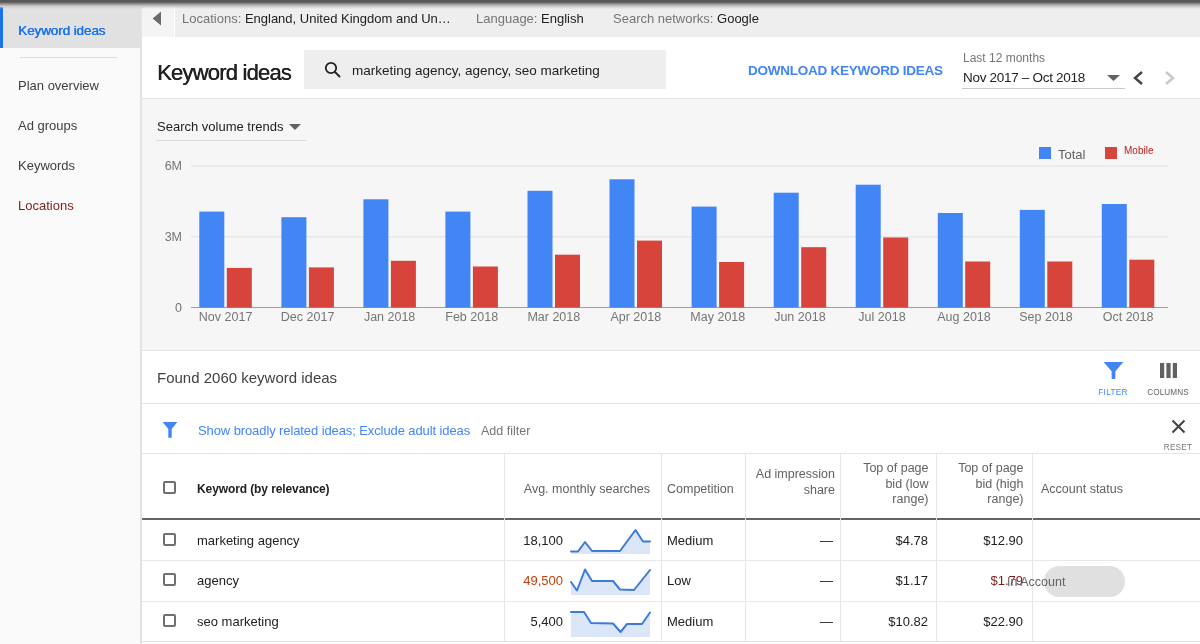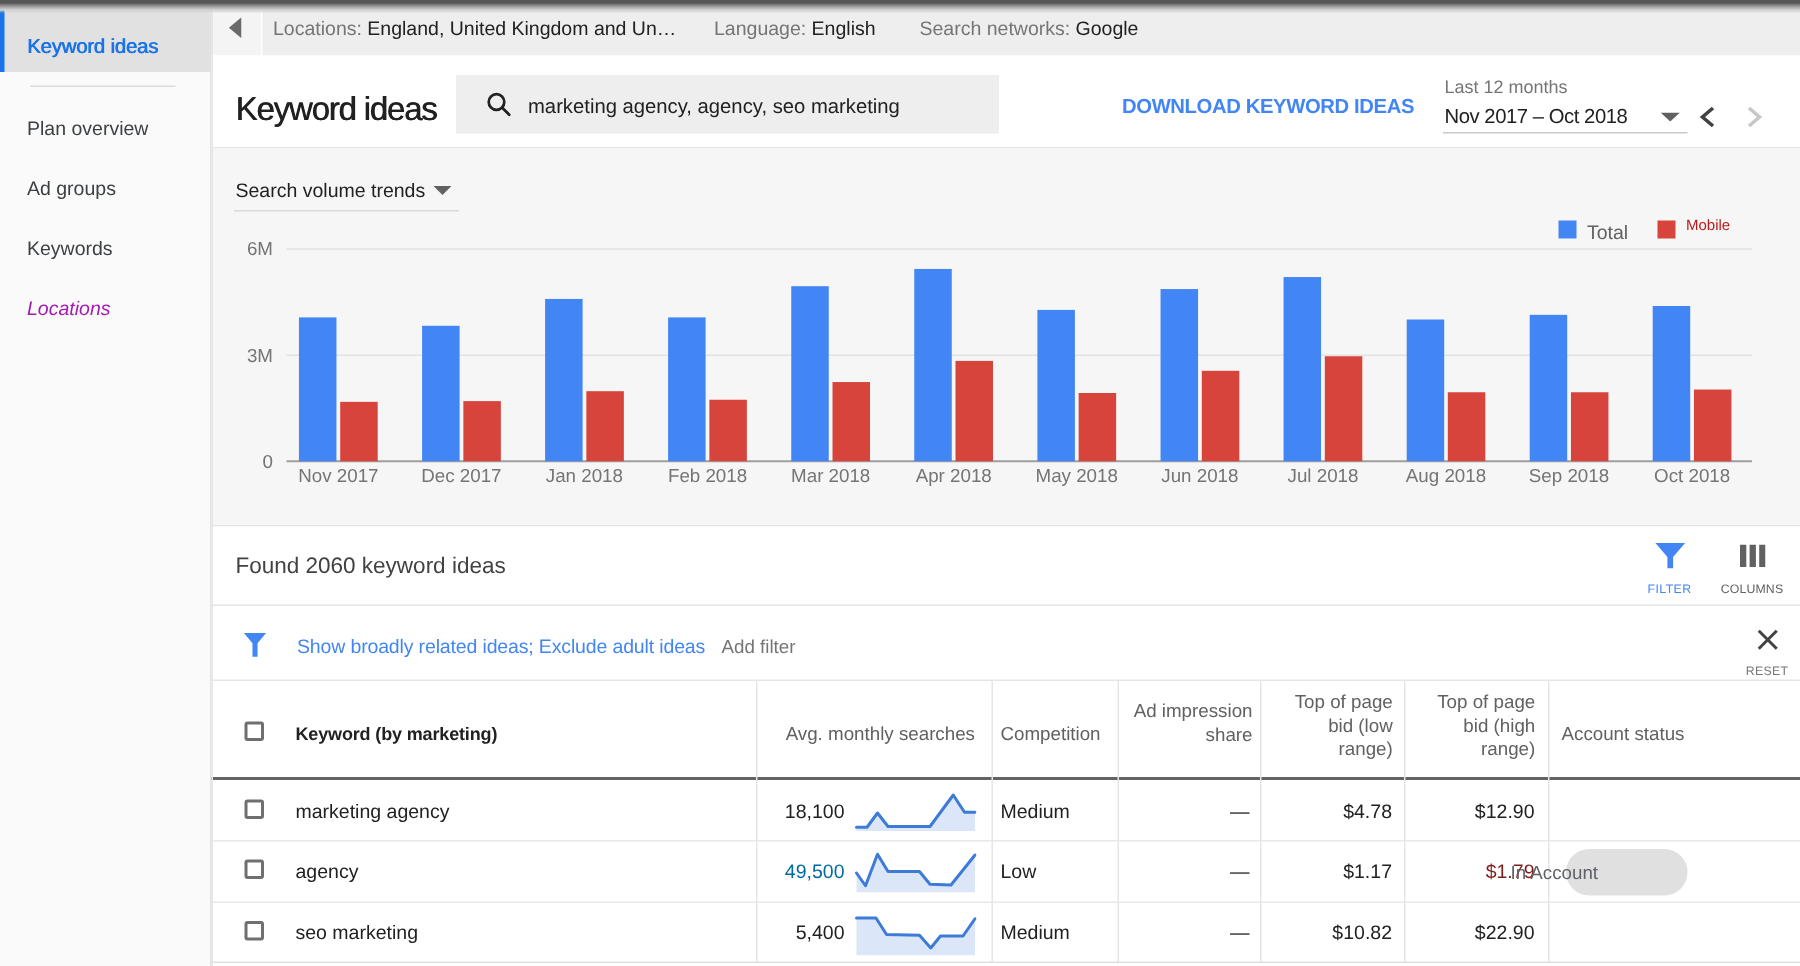--- a/index.html
+++ b/index.html
@@ -11,21 +11,21 @@
 
 <div class="abs" style="left:0;top:0;width:1200px;height:9px;background:linear-gradient(#575757 0px,#585858 2px,#9a9a9a 4.2px,#cacaca 6.2px,rgba(234,234,234,0) 9px);z-index:5;"></div>
 
 <div class="abs" style="left:0;top:5px;width:141px;height:639px;background:#fafafa;border-right:1px solid #e2e2e2;">
   <div class="abs" style="left:0;top:2px;width:141px;height:41px;background:#e1e1e1;border-left:3px solid #1a73e8;"></div>
   <div class="txt" style="left:18px;top:18px;font-size:13.5px;color:#1a73e8;font-weight:400;text-shadow:0.5px 0 0 #1a73e8;letter-spacing:-0.1px;">Keyword ideas</div>
   <div class="abs" style="left:20px;top:52px;width:97px;height:1px;background:#dcdcdc;"></div>
   <div class="txt" style="left:18px;top:73px;font-size:13px;color:#3c4043;">Plan overview</div>
   <div class="txt" style="left:18px;top:113px;font-size:13px;color:#3c4043;">Ad groups</div>
   <div class="txt" style="left:18px;top:153px;font-size:13px;color:#3c4043;">Keywords</div>
-  <div class="txt" style="left:18px;top:193px;font-size:13px;color:#a21caf;font-style:italic;">Locations</div>
+  <div class="txt" style="left:18px;top:193px;font-size:13px;color:#7f1d1d;">Locations</div>
 </div>
 
 <div class="abs" style="left:142px;top:5px;width:32px;height:32px;background:#f4f4f4;"></div>
 <div class="abs" style="left:175px;top:5px;width:1025px;height:32px;background:#eeeeee;"></div>
 <svg class="abs" style="left:152px;top:11px;" width="9" height="15" viewBox="0 0 9 15">
     <path d="M9 0.5 L0.6 7.5 L9 14.5 Z" fill="#6a6a6a"></path>
   </svg>
 <div class="txt" style="left:182px;top:11px;font-size:13px;color:#757575;text-align:center;">Locations: <span style="color:#212121;">England, United Kingdom and Un…</span></div>
 <div class="txt" style="left:476px;top:11px;font-size:13px;color:#757575;">Language: <span style="color:#212121;">English</span></div>
 <div class="txt" style="left:613px;top:11px;font-size:13px;color:#757575;">Search networks: <span style="color:#212121;">Google</span></div>
@@ -128,21 +128,21 @@
 <div class="txt" style="left:198px;top:423px;font-size:13px;color:#4285f4;letter-spacing:-0.1px;">Show broadly related ideas; Exclude adult ideas</div>
 <div class="txt" style="left:481px;top:424px;font-size:12.5px;color:#757575;">Add filter</div>
 <svg class="abs" style="left:1171px;top:419px;" width="15" height="15" viewBox="0 0 15 15">
     <path d="M1.5 1.5 L13.5 13.5 M13.5 1.5 L1.5 13.5" stroke="#424242" stroke-width="2"></path>
   </svg>
 <div class="txt" style="left:1178px;top:443px;font-size:8.2px;color:#757575;letter-spacing:0.2px;transform:translateX(-50%);">RESET</div>
 
 <div class="abs" style="left:141px;top:454px;width:1059px;height:64px;background:#fff;"></div>
 <div class="abs" style="left:141px;top:518.2px;width:1059px;height:2.2px;background:#646464;"></div>
 <div class="abs" style="left:163px;top:481px;width:13px;height:13px;border:2px solid #6f6f6f;border-radius:2px;background:#fff;"></div>
-<div class="txt" style="left:197px;top:482px;font-size:12px;color:#212121;font-weight:700;letter-spacing:-0.1px;">Keyword (by marketing)</div>
+<div class="txt" style="left:197px;top:482px;font-size:12px;color:#212121;font-weight:700;letter-spacing:-0.1px;">Keyword (by relevance)</div>
 <div class="txt" style="right:550px;top:482px;font-size:12.5px;color:#616161;text-align:right;">Avg. monthly searches</div>
 <div class="txt" style="left:667px;top:482px;font-size:12.5px;color:#616161;">Competition</div>
 <div class="txt" style="right:365px;top:467px;font-size:12.5px;color:#616161;line-height:15.5px;text-align:right;">Ad impression<br>share</div>
 <div class="txt" style="right:271.5px;top:461px;font-size:12.5px;color:#616161;line-height:15.5px;text-align:right;">Top of page<br>bid (low<br>range)</div>
 <div class="txt" style="right:176.5px;top:461px;font-size:12.5px;color:#616161;line-height:15.5px;text-align:right;">Top of page<br>bid (high<br>range)</div>
 <div class="txt" style="left:1041px;top:482px;font-size:12.5px;color:#616161;">Account status</div>
 
 <div class="abs" style="left:503.5px;top:454px;width:1px;height:188px;background:#e6e6e6;"></div>
 <div class="abs" style="left:660.5px;top:454px;width:1px;height:188px;background:#e6e6e6;"></div>
 <div class="abs" style="left:745px;top:454px;width:1px;height:188px;background:#e6e6e6;"></div>
@@ -161,21 +161,21 @@
       <polygon points="1.0,27 1.0,24.5 8.0,24.5 15.0,15.0 22.0,24.0 36.0,24.0 50.0,24.0 65.5,3.0 73.0,14.5 80.0,14.5 80.0,27" fill="#dbe6f8"></polygon>
       <polyline points="1.0,24.5 8.0,24.5 15.0,15.0 22.0,24.0 36.0,24.0 50.0,24.0 65.5,3.0 73.0,14.5 80.0,14.5" fill="none" stroke="#3e7bd6" stroke-width="2" stroke-linejoin="round" stroke-linecap="round"></polyline>
     </svg></div>
 <div class="txt" style="left:667px;top:533px;font-size:13px;color:#212121;">Medium</div>
 <div class="txt" style="right:367px;top:533px;font-size:13px;color:#212121;">—</div>
 <div class="txt" style="right:272px;top:533px;font-size:13px;color:#212121;">$4.78</div>
 <div class="txt" style="right:177px;top:533px;font-size:13px;color:#212121;">$12.90</div>
 
 <div class="abs" style="left:163px;top:573px;width:13px;height:13px;border:2px solid #6f6f6f;border-radius:2px;"></div>
 <div class="txt" style="left:197px;top:573px;font-size:13px;color:#212121;">agency</div>
-<div class="txt" style="right:637px;top:573px;font-size:13px;color:#0369a1;">49,500</div>
+<div class="txt" style="right:637px;top:573px;font-size:13px;color:#c2410c;">49,500</div>
 <div class="abs" style="left:569.5px;top:568px;"><svg width="81" height="27" viewBox="0 0 81 27">
       <polygon points="1.0,27 1.0,14.0 7.0,22.5 15.0,1.5 22.0,13.0 43.0,13.0 50.0,21.5 64.0,22.0 80.0,2.0 80.0,27" fill="#dbe6f8"></polygon>
       <polyline points="1.0,14.0 7.0,22.5 15.0,1.5 22.0,13.0 43.0,13.0 50.0,21.5 64.0,22.0 80.0,2.0" fill="none" stroke="#3e7bd6" stroke-width="2" stroke-linejoin="round" stroke-linecap="round"></polyline>
     </svg></div>
 <div class="txt" style="left:667px;top:573px;font-size:13px;color:#212121;">Low</div>
 <div class="txt" style="right:367px;top:573px;font-size:13px;color:#212121;">—</div>
 <div class="txt" style="right:272px;top:573px;font-size:13px;color:#212121;">$1.17</div>
 <div class="txt" style="right:177px;top:573px;font-size:13px;color:#7f1d1d;">$1.79</div>
 <div class="abs" style="left:1044px;top:566px;width:81px;height:31px;background:#e0e0e0;border-radius:16px;"></div>
 <div class="txt" style="left:1007px;top:575px;font-size:12.5px;color:#5f6368;">In Account</div>

